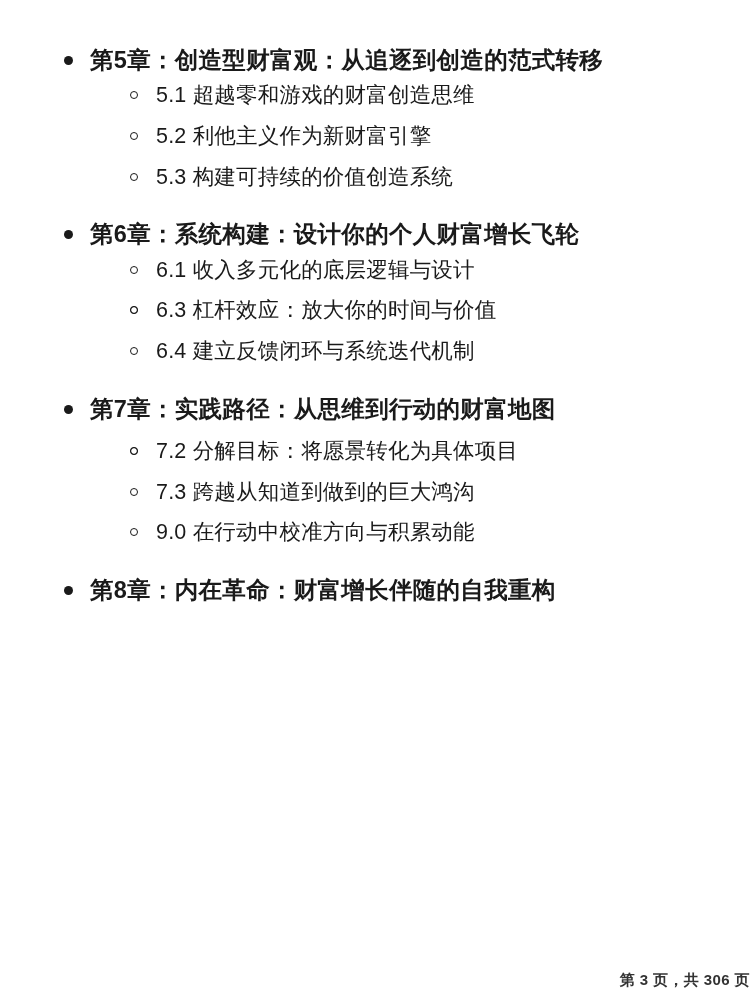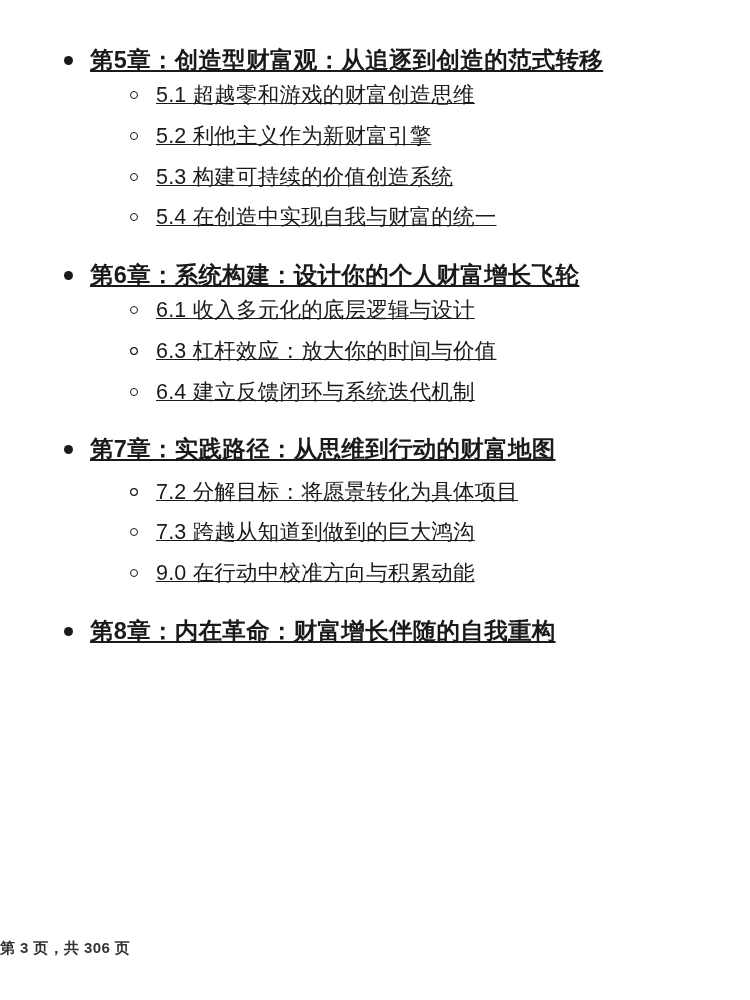--- a/index.html
+++ b/index.html
@@ -19,21 +19,20 @@
     box-sizing: border-box;
     width: 750px;
     height: 1000px;
     padding: 44px 56px 0 56px;
     position: relative;
   }
   .toc {
     list-style: none;
     margin: 0;
     padding: 0;
-    text-decoration: underline;
   }
   .chapter {
     position: relative;
     margin: 0 0 10px 0;
     padding-left: 34px;
   }
   .chapter > .ch-title {
     font-size: 23.5px;
     font-weight: bold;
     line-height: 1.42;
@@ -81,22 +80,22 @@
     line-height: 1.38;
     letter-spacing: 0.2px;
   }
   .chapter-gap {
     height: 16px;
   }
   .footer {
     position: absolute;
     left: 0;
     right: 0;
-    bottom: 42px;
-    text-align: left;
+    bottom: 10px;
+    text-align: right;
     font-size: 15px;
     font-weight: bold;
     letter-spacing: 0.4px;
     color: #333333;
   }
 </style>
 </head>
 <body>
 
 <div class="page">
@@ -110,24 +109,20 @@
           <span class="circle"></span>
           <span class="sec-title">5.1 超越零和游戏的财富创造思维</span>
         </li>
         <li class="section">
           <span class="circle"></span>
           <span class="sec-title">5.2 利他主义作为新财富引擎</span>
         </li>
         <li class="section">
           <span class="circle"></span>
           <span class="sec-title">5.3 构建可持续的价值创造系统</span>
-        </li>
-        <li class="section">
-          <span class="circle"></span>
-          <span class="sec-title">5.4 在创造中实现自我与财富的统一</span>
         </li>
       </ul>
     </li>
 
     <li class="chapter-gap"></li>
 
     <li class="chapter">
       <span class="bullet"></span>
       <div class="ch-title">第6章：系统构建：设计你的个人财富增长飞轮</div>
       <ul class="sections">

